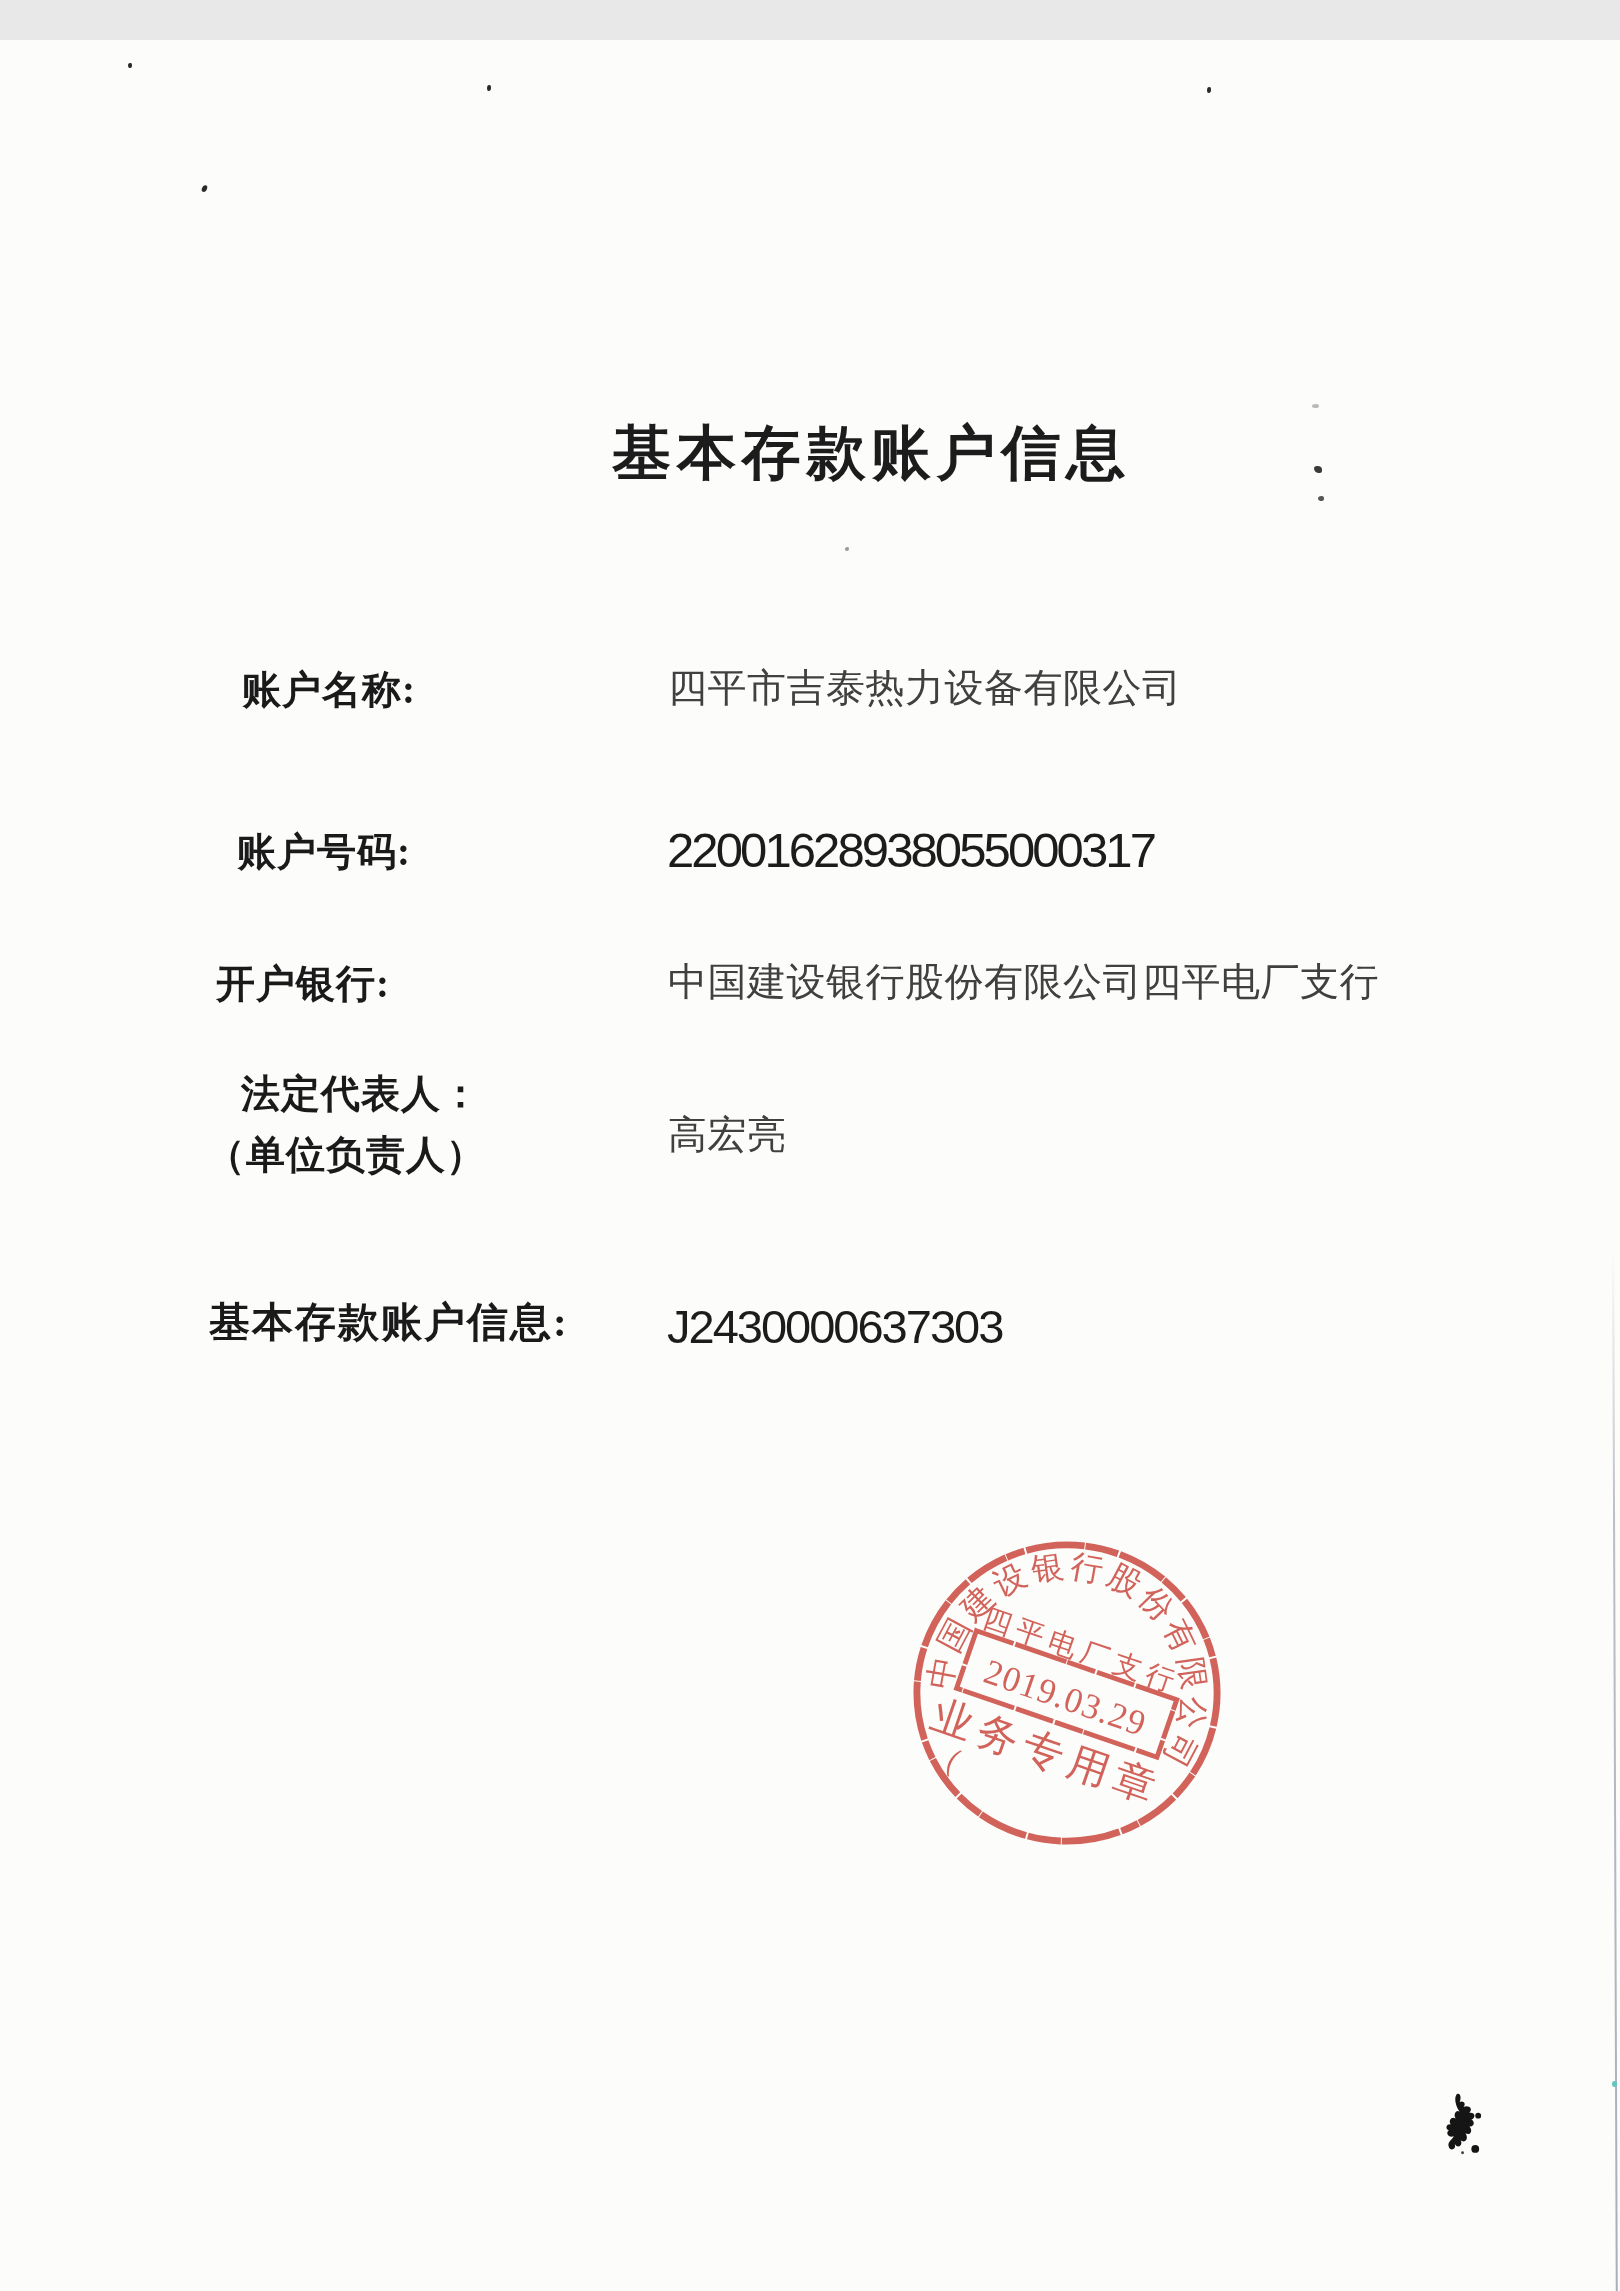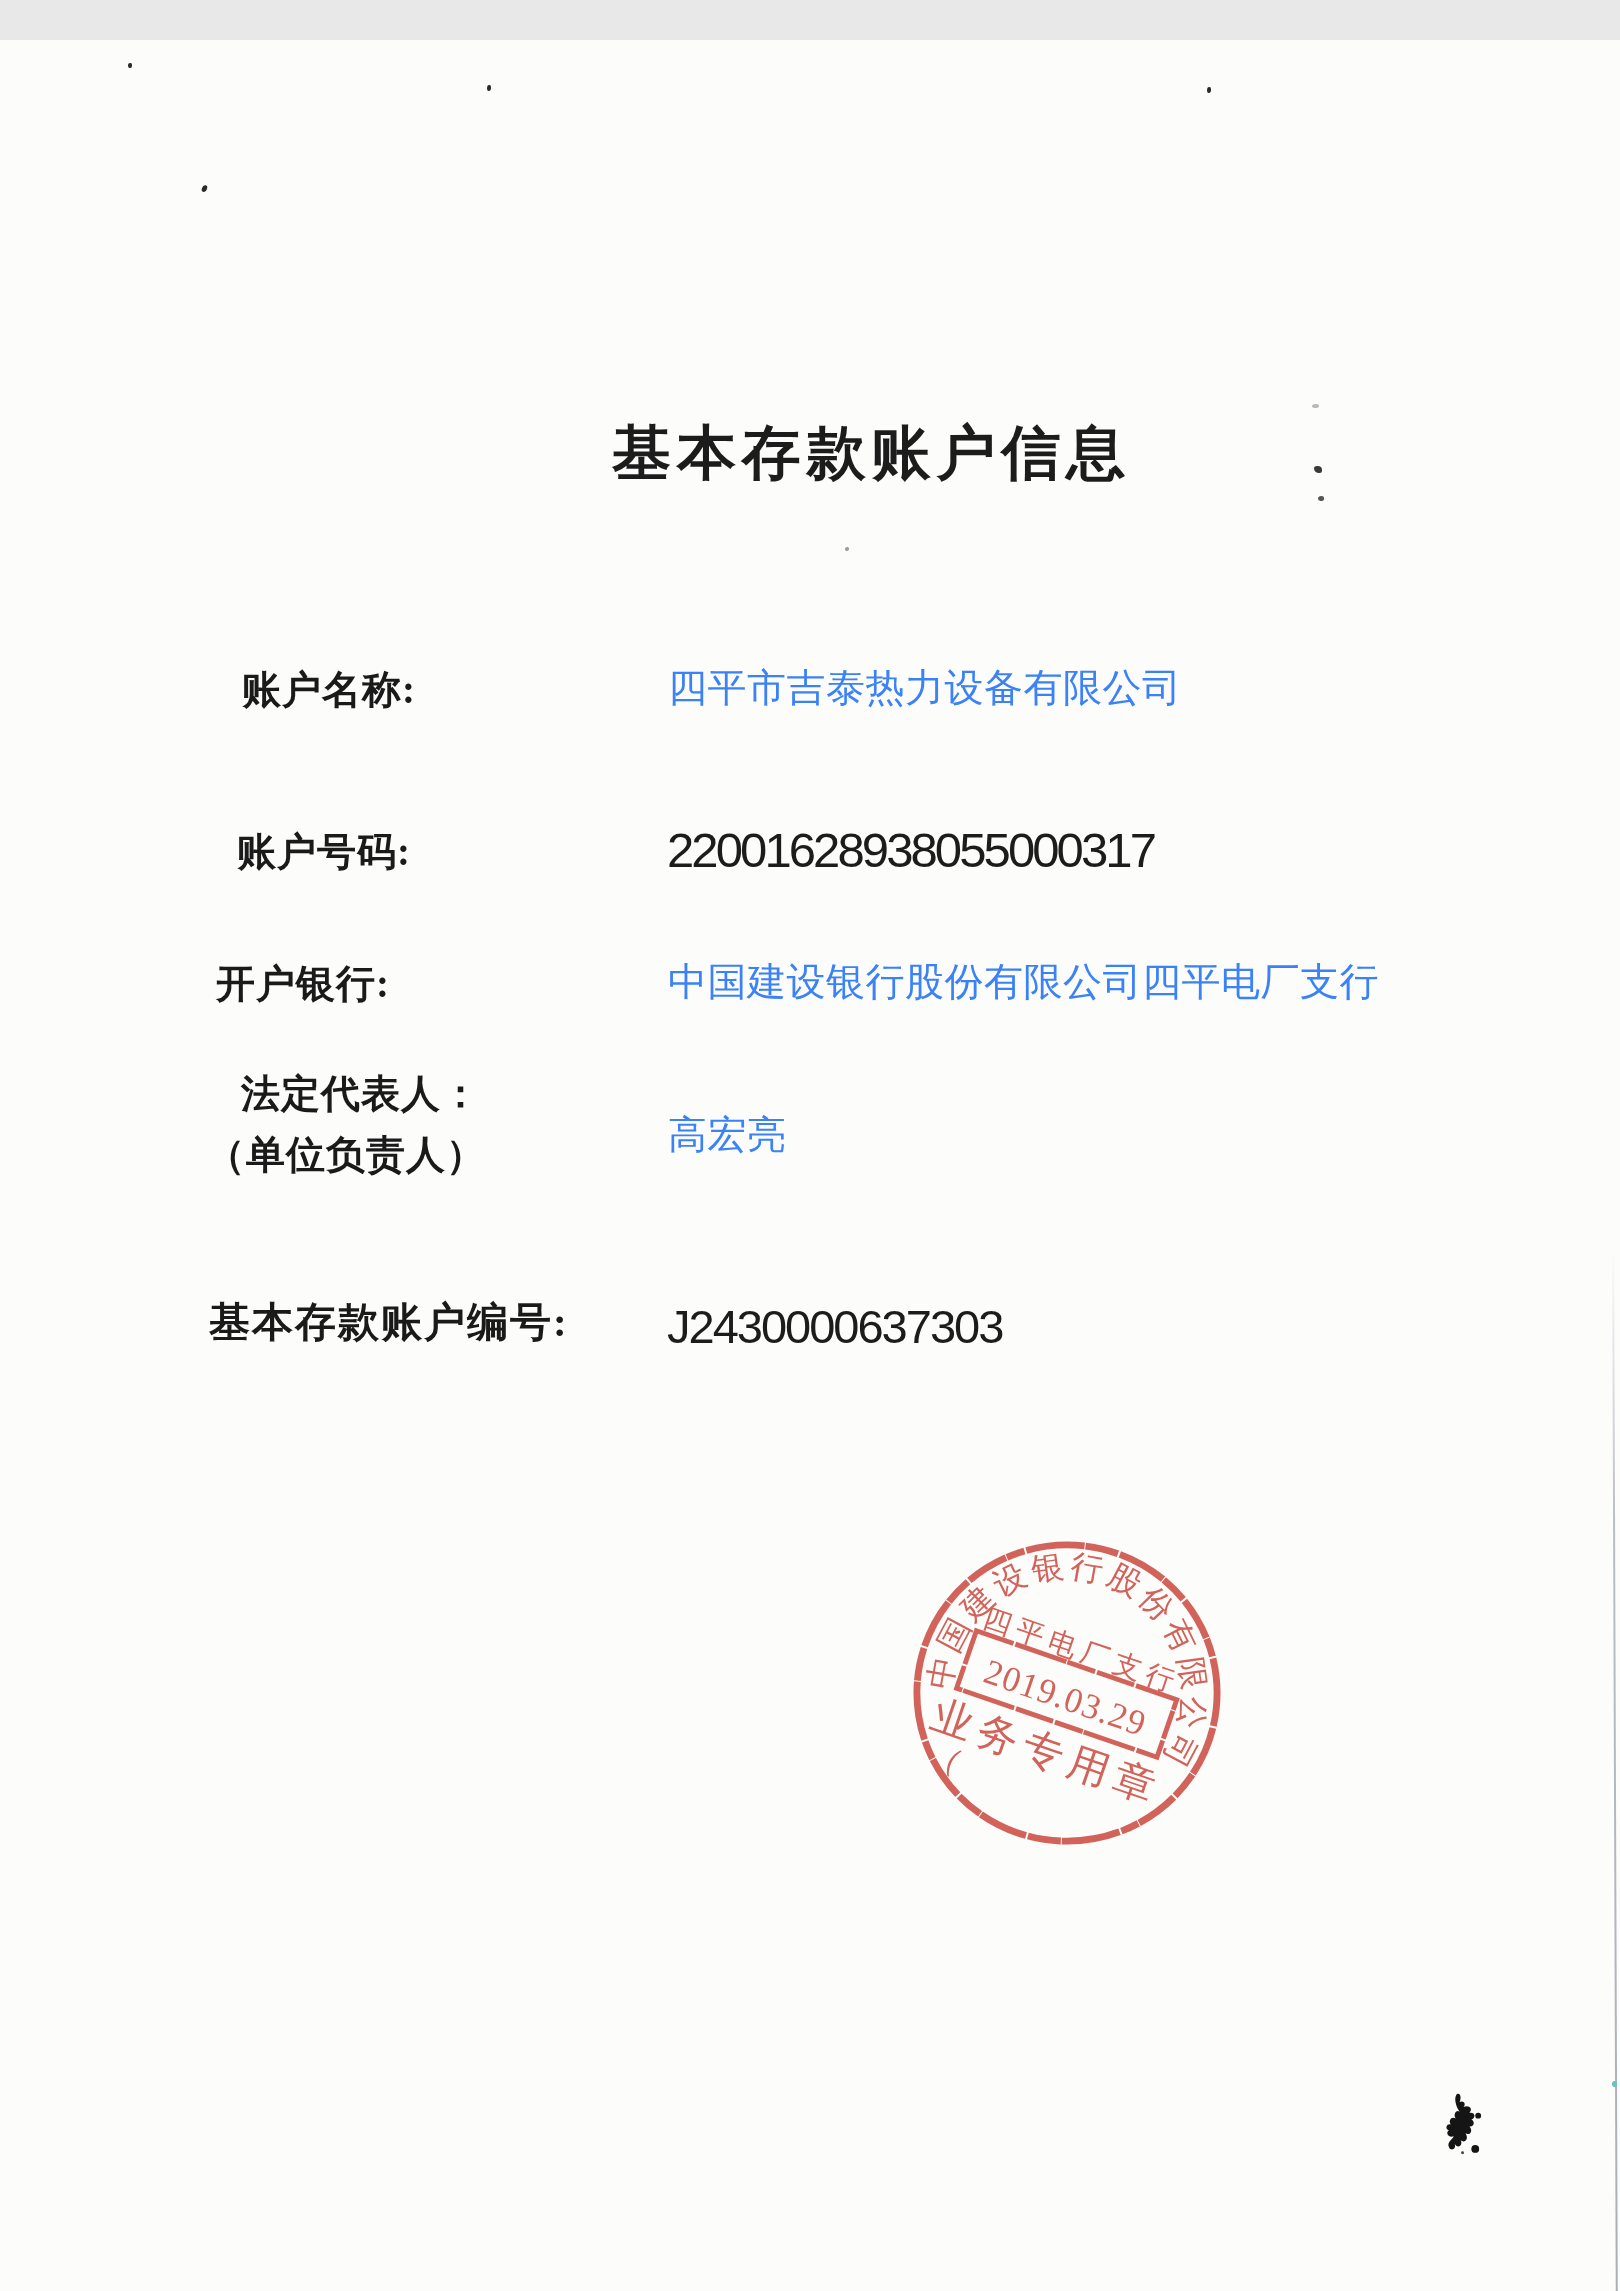--- a/index.html
+++ b/index.html
@@ -17,21 +17,21 @@
     font-size:59px;font-weight:700;letter-spacing:5.9px;
     color:#1c1c1c;margin:0;
   }
   .label{
     position:absolute;
     font-size:39px;font-weight:700;color:#1a1a1a;
     letter-spacing:1px;white-space:nowrap;
   }
   .value-cn{
     position:absolute;left:668px;
-    font-size:39px;font-weight:400;color:#3b82f6;
+    font-size:39px;font-weight:400;color:#404040;
     letter-spacing:0.5px;white-space:nowrap;
   }
   .value-num{
     position:absolute;left:667px;
     font-family:"Liberation Sans","DejaVu Sans",sans-serif;
     font-size:49px;font-weight:400;color:#1c1c1c;
     letter-spacing:-2.9px;white-space:nowrap;text-align:right;
   }
   .lbl-row1{left:242px;top:623px;}
   .val-row1{top:621px;}
@@ -97,21 +97,21 @@
   <div class="label lbl-row2">账户号码:</div>
   <div class="value-num val-row2">22001628938055000317</div>
 
   <div class="label lbl-row3">开户银行:</div>
   <div class="value-cn val-row3">中国建设银行股份有限公司四平电厂支行</div>
 
   <div class="label lbl-row4a">法定代表人：</div>
   <div class="label lbl-row4b">（单位负责人）</div>
   <div class="value-cn val-row4">高宏亮</div>
 
-  <div class="label lbl-row5">基本存款账户编号:</div>
+  <div class="label lbl-row5">基本存款账户信息:</div>
   <div class="value-num val-row5">J2430000637303</div>
 
 
   <div class="stamp">
     <svg width="314" height="310" viewBox="0 0 320 316">
       <g opacity="0.82" stroke="#cc4237" fill="#cc4237">
         <ellipse cx="160" cy="156" rx="153" ry="151" fill="none" stroke-width="7" stroke-dasharray="34 2 51 1 28 2 44 1 19 2 60 1"></ellipse>
         <g transform="rotate(19 160 156)" stroke="none">
           <path id="arcPath" d="M 46 186.5 A 118 118 0 1 1 274 186.5" fill="none"></path>
           <text font-size="33" letter-spacing="4">

